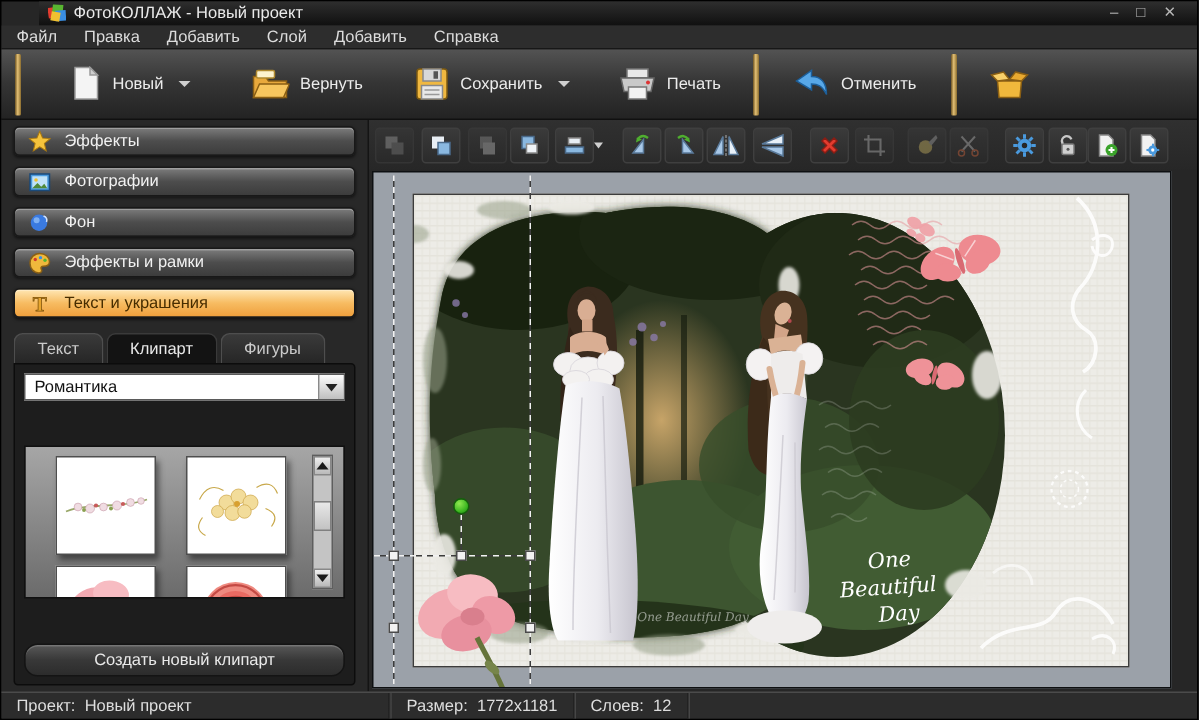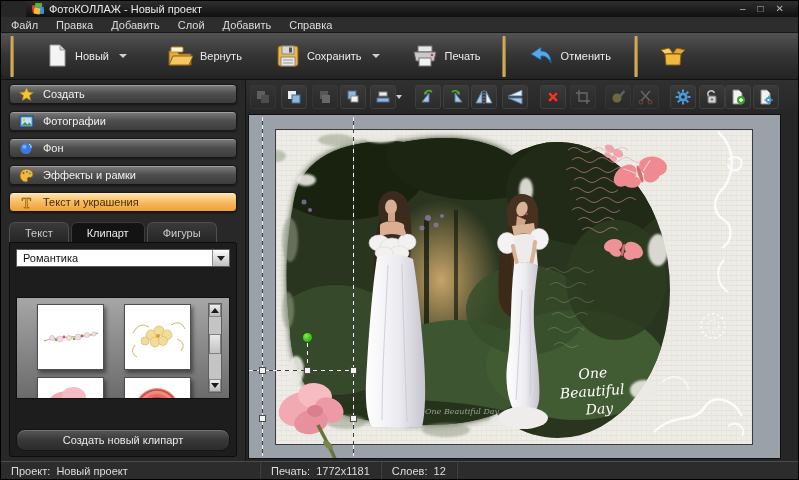--- a/index.html
+++ b/index.html
@@ -201,21 +201,21 @@
 
   <div class="main">
 
     <div class="left-panel">
       <div class="acc">
         <span class="ico">
           <svg width="15" height="15" viewBox="0 0 15 15">
               <path d="M7.5,0.5 L9.4,5 L14.5,5.4 L10.6,8.6 L11.8,13.6 L7.5,10.9 L3.2,13.6 L4.4,8.6 L0.5,5.4 L5.6,5 Z" fill="#f5c33c" stroke="#a87812" stroke-width=".7"></path>
             </svg>
         </span>
-        <span>Создать</span>
+        <span>Эффекты</span>
       </div>
       <div class="acc">
         <span class="ico">
           <svg width="15" height="15" viewBox="0 0 15 15">
               <rect x="1" y="2" width="13" height="11" fill="#4a9ade" stroke="#1a4a7a"></rect>
               <rect x="2.5" y="3.5" width="10" height="8" fill="#bfe2f8"></rect>
               <circle cx="5" cy="6" r="1.2" fill="#f0c030"></circle>
               <path d="M2.5,11.5 L6,8 L8.5,10.5 L10.5,8.5 L12.5,11.5 Z" fill="#4f8a3a"></path>
             </svg>
         </span>
@@ -686,21 +686,21 @@
     </div>
   </div>
 
   <div class="statusbar">
     <span class="seg first">
       <span>Проект:</span>&nbsp;
       <span>Новый проект</span>
     </span>
     <span class="sb-sep"></span>
     <span class="seg">
-      <span>Печать:</span>&nbsp;
+      <span>Размер:</span>&nbsp;
       <span>1772x1181</span>
     </span>
     <span class="sb-sep"></span>
     <span class="seg">
       <span>Слоев:</span>&nbsp;
       <span>12</span>
     </span>
     <span class="sb-sep"></span>
   </div>
 </div>

